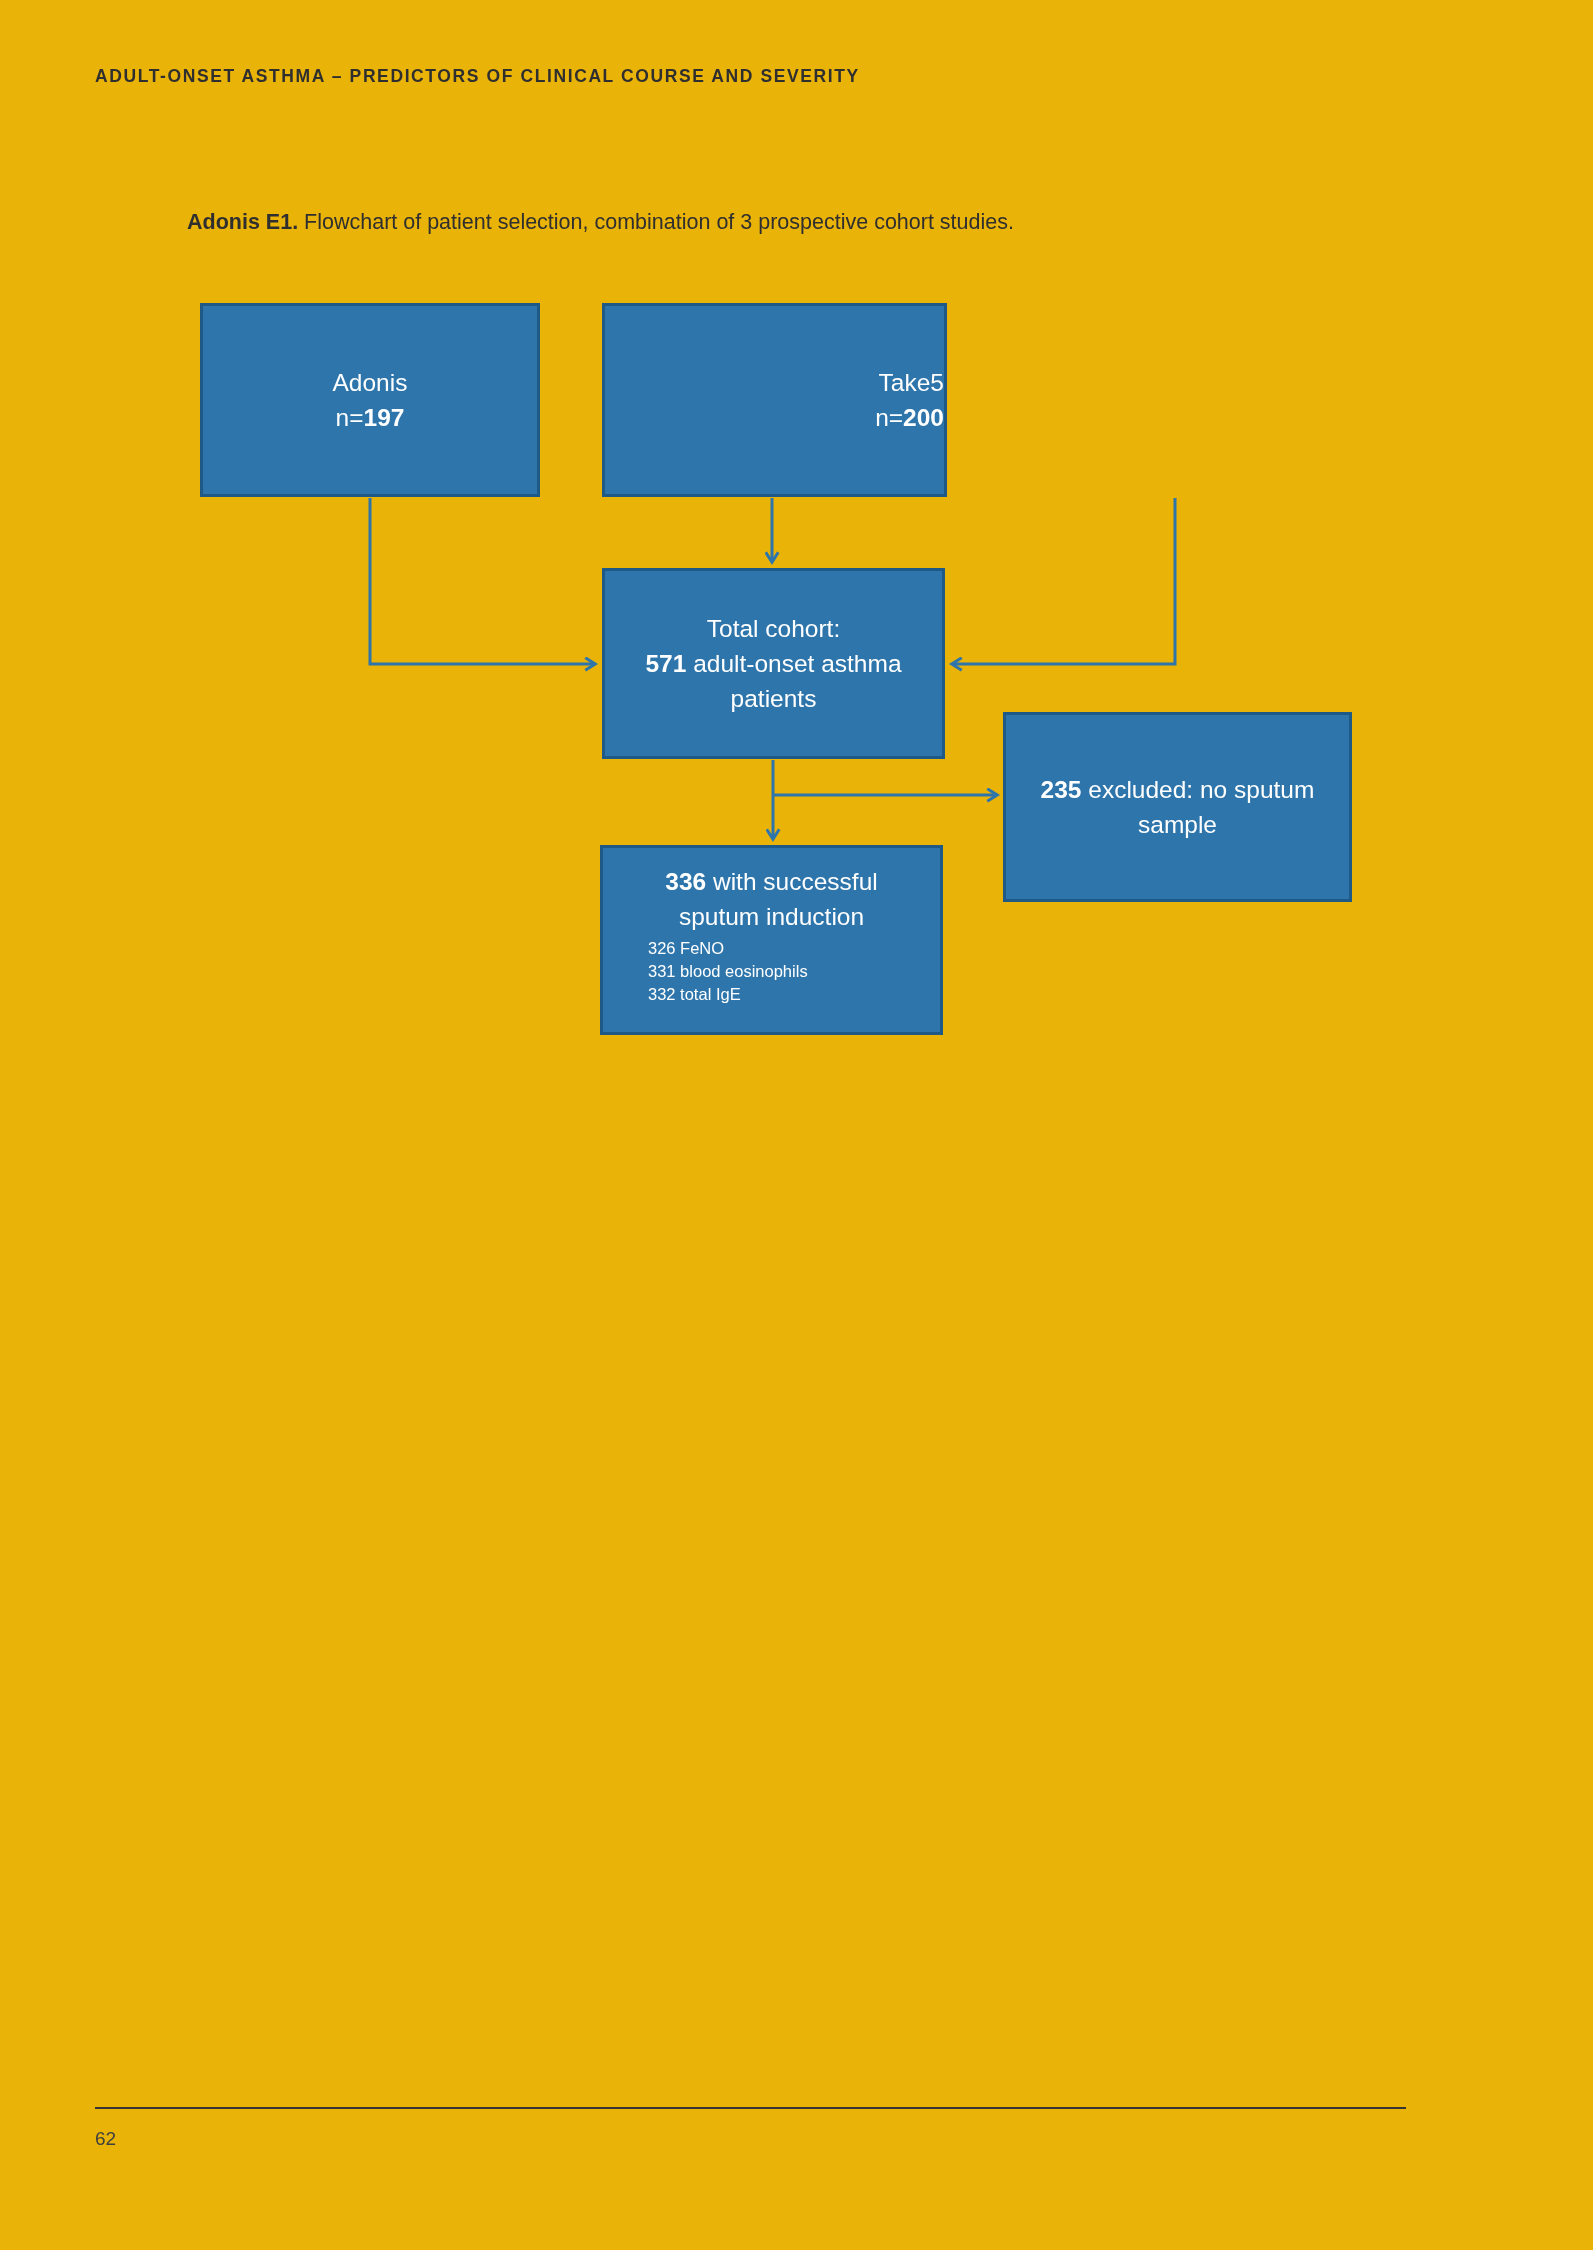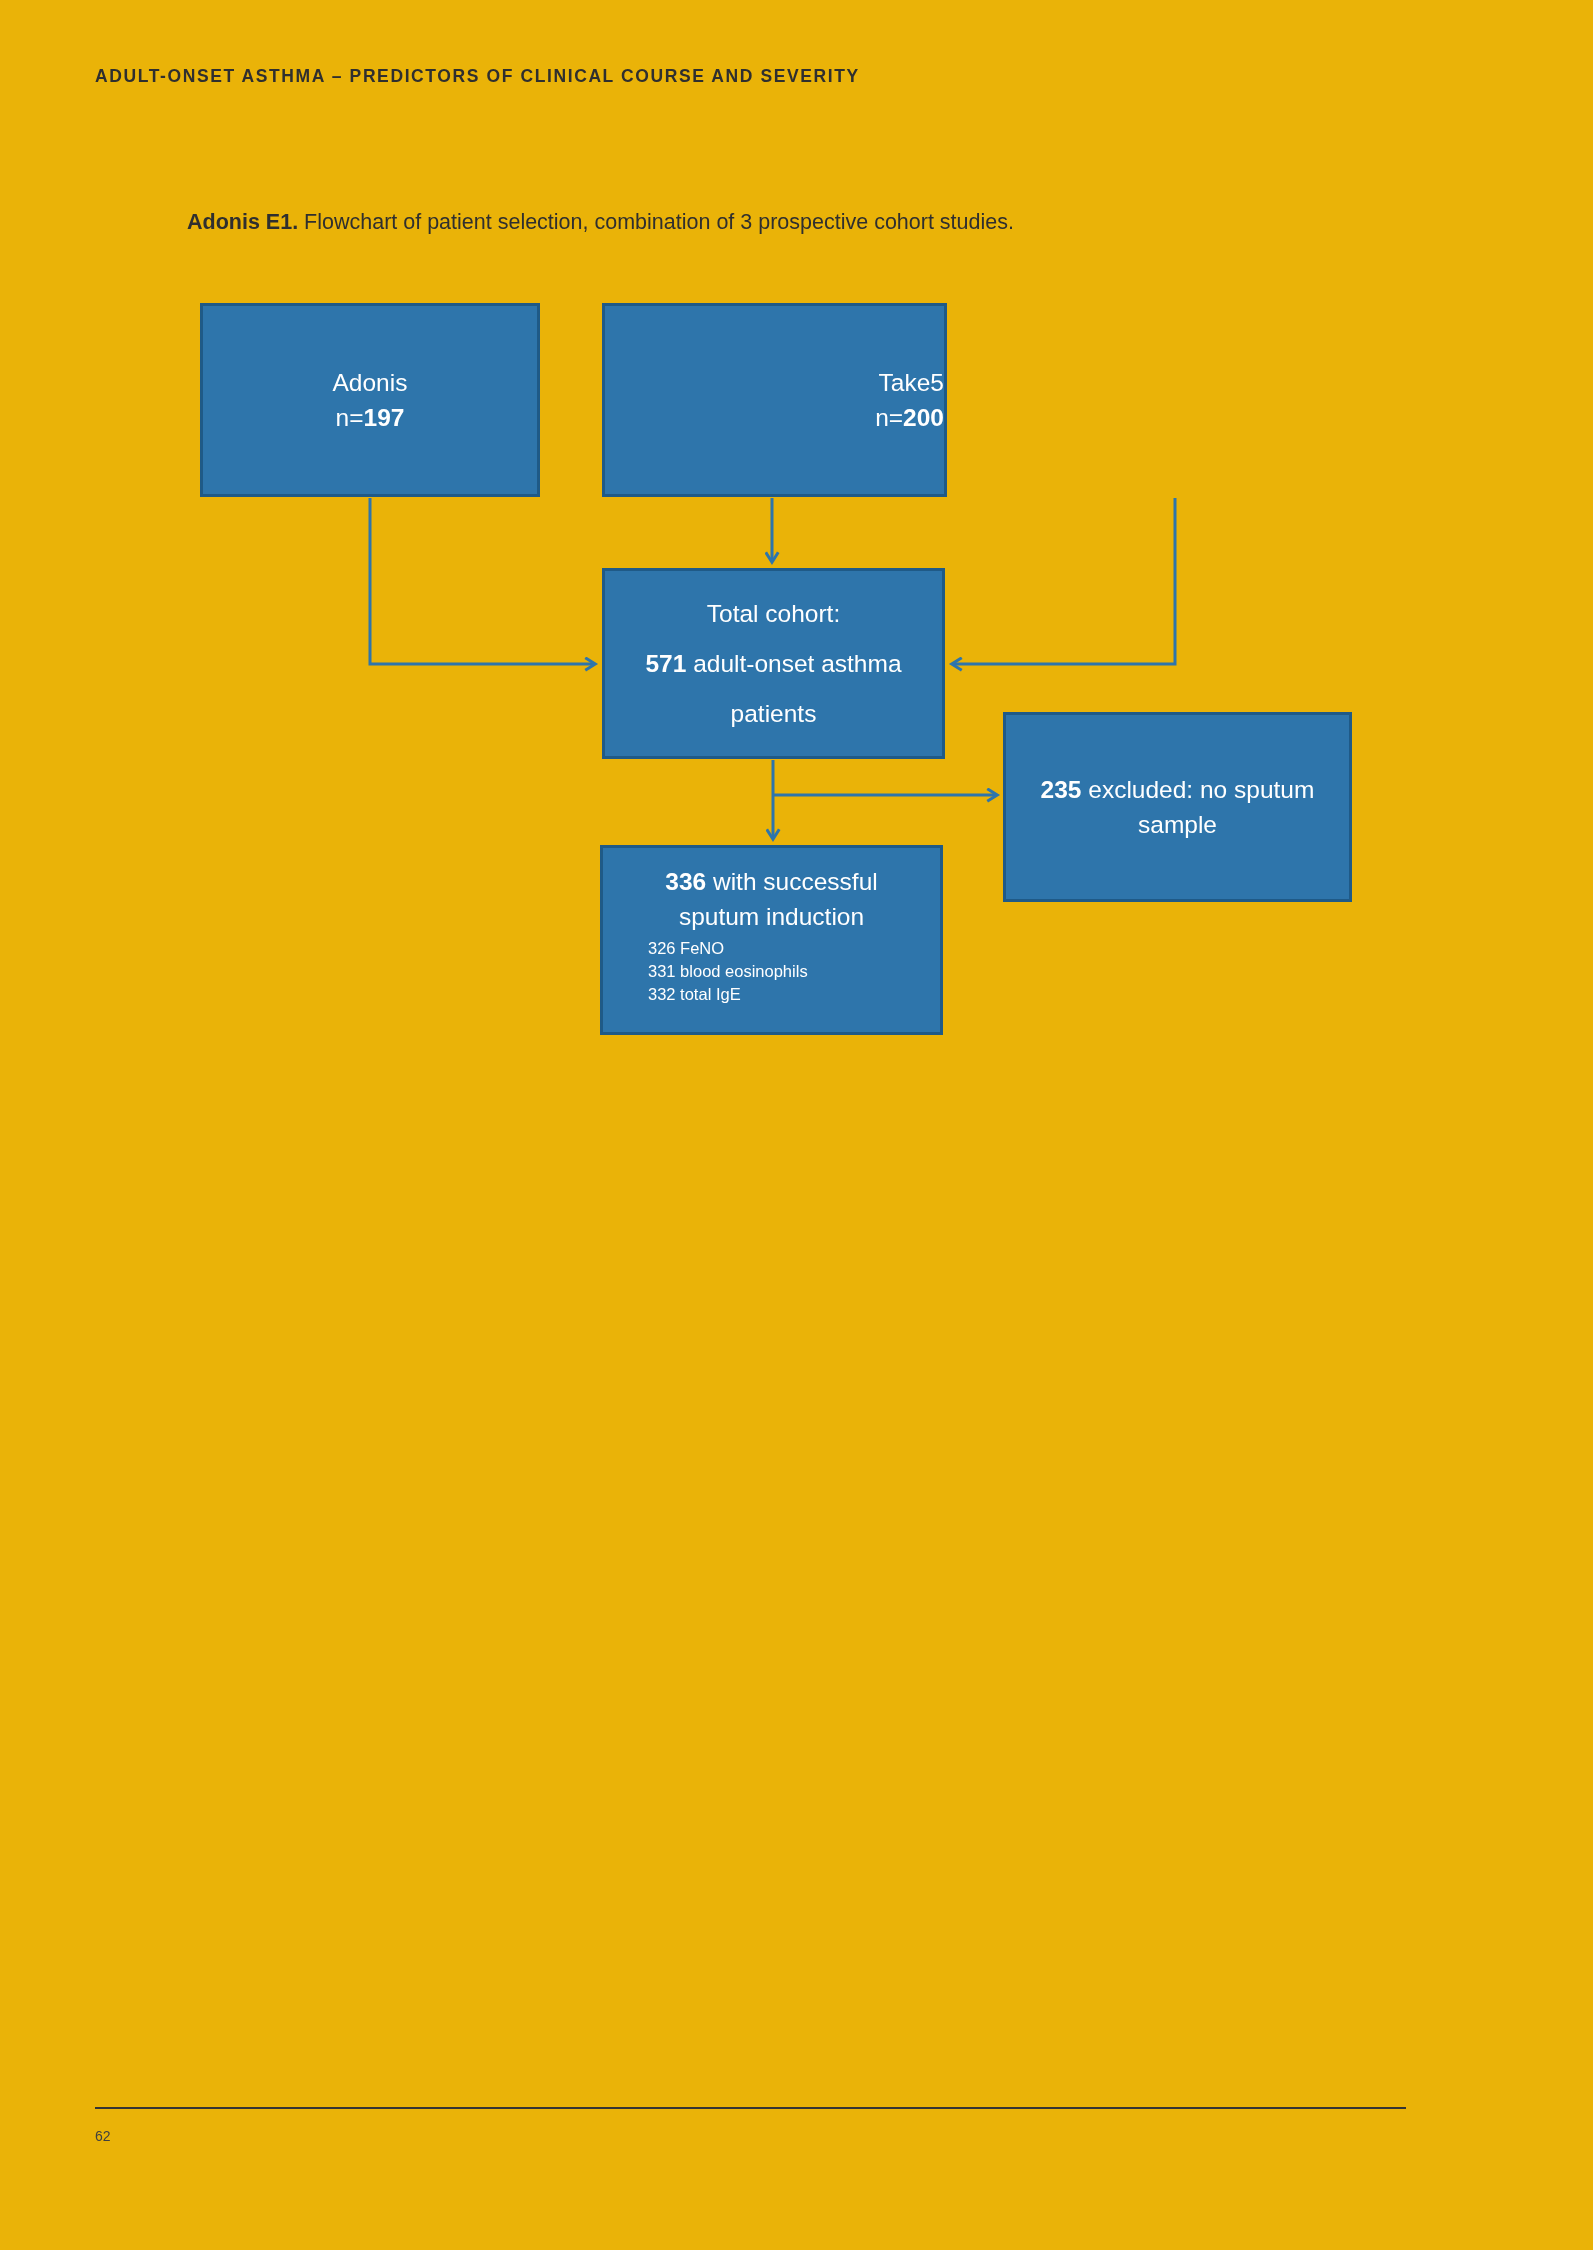--- a/index.html
+++ b/index.html
@@ -40,38 +40,38 @@
     color:var(--text-on-box);
     display:flex;flex-direction:column;
     justify-content:center;align-items:center;
     text-align:center;
     font-size:24.5px;line-height:35px;
   }
   .box b{font-weight:bold;}
   #box-adonis  {left:200px; top:303px; width:340px; height:194px;}
   #box-take5   {left:602px; top:303px; width:345px; height:194px;align-items:flex-end;}
   #box-panama  {left:1005px;top:303px; width:342px; height:194px;}
-  #box-total   {left:602px; top:568px; width:343px; height:191px;gap:15px;}
+  #box-total   {left:602px; top:568px; width:343px; height:191px;}
   #box-excluded{left:1003px;top:712px; width:349px; height:190px;}
   #box-sputum  {left:600px; top:845px; width:343px; height:190px;
                 justify-content:flex-start;padding-top:16px;}
   .details{
     align-self:flex-start;
     text-align:left;
     padding-left:45px;
     font-size:16.5px;line-height:23px;
     margin-top:3px;
   }
   .footer-rule{
     position:absolute;left:95px;top:2107px;
     width:1311px;height:2px;background:#343434;
   }
   .page-number{
     position:absolute;left:95px;top:2128px;
-    font-size:14px;color:#3F3F3F;
+    font-size:19px;color:#3F3F3F;
   }
 </style>
 </head>
 <body>
 
 <div class="page">
 
   <div class="running-head">ADULT-ONSET ASTHMA – PREDICTORS OF CLINICAL COURSE AND SEVERITY</div>
 
   <div class="caption"><span class="cap-label">Adonis E1.</span><span> Flowchart of patient selection, combination of 3 prospective cohort studies.</span></div>

